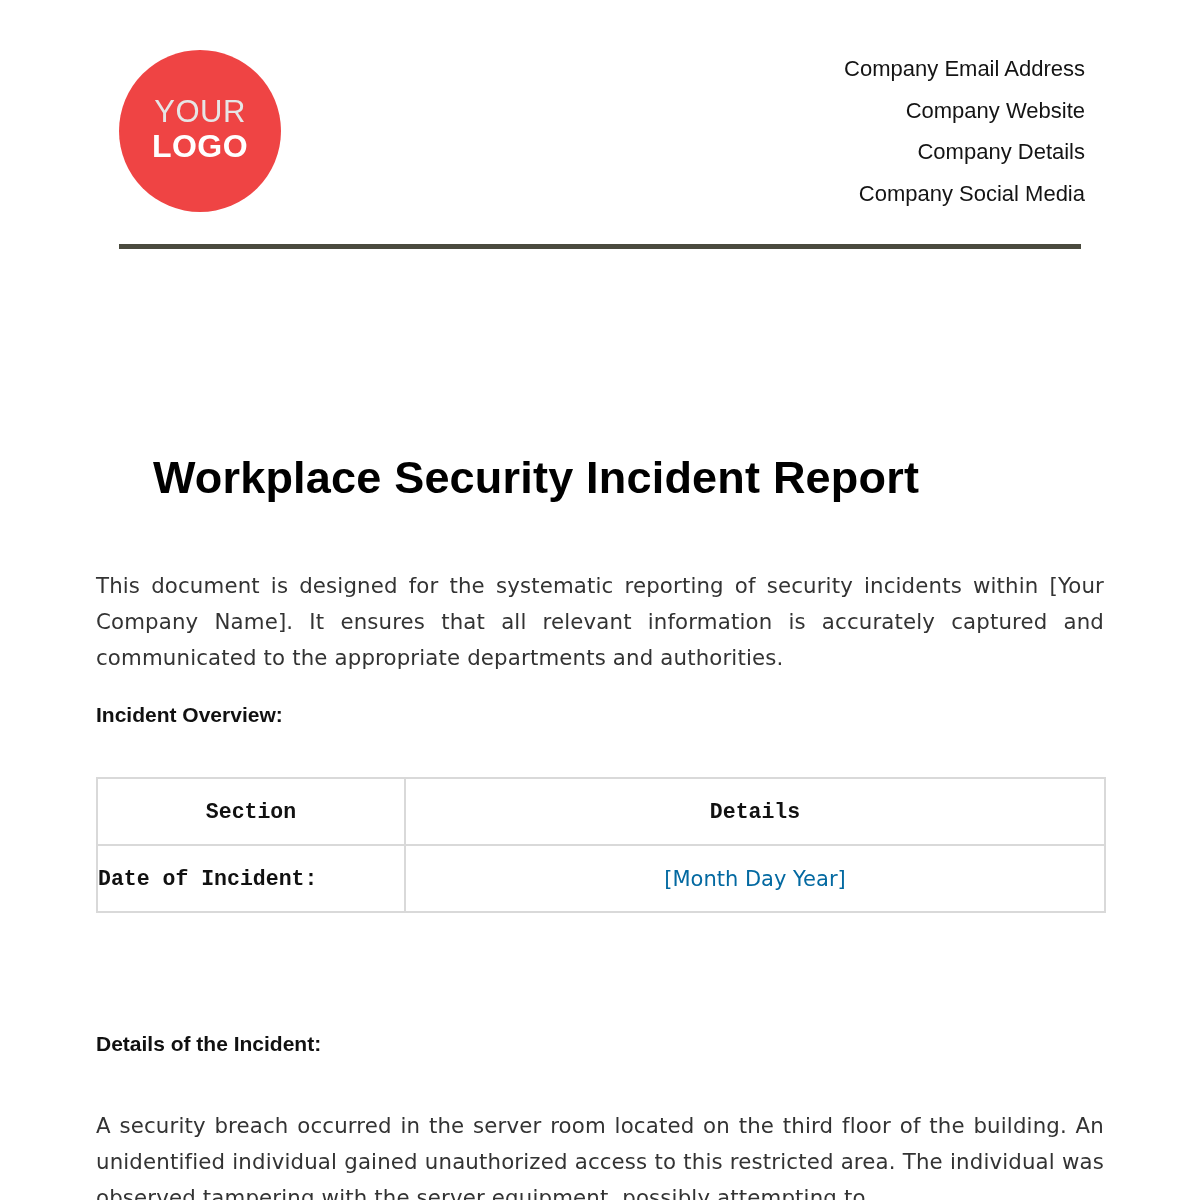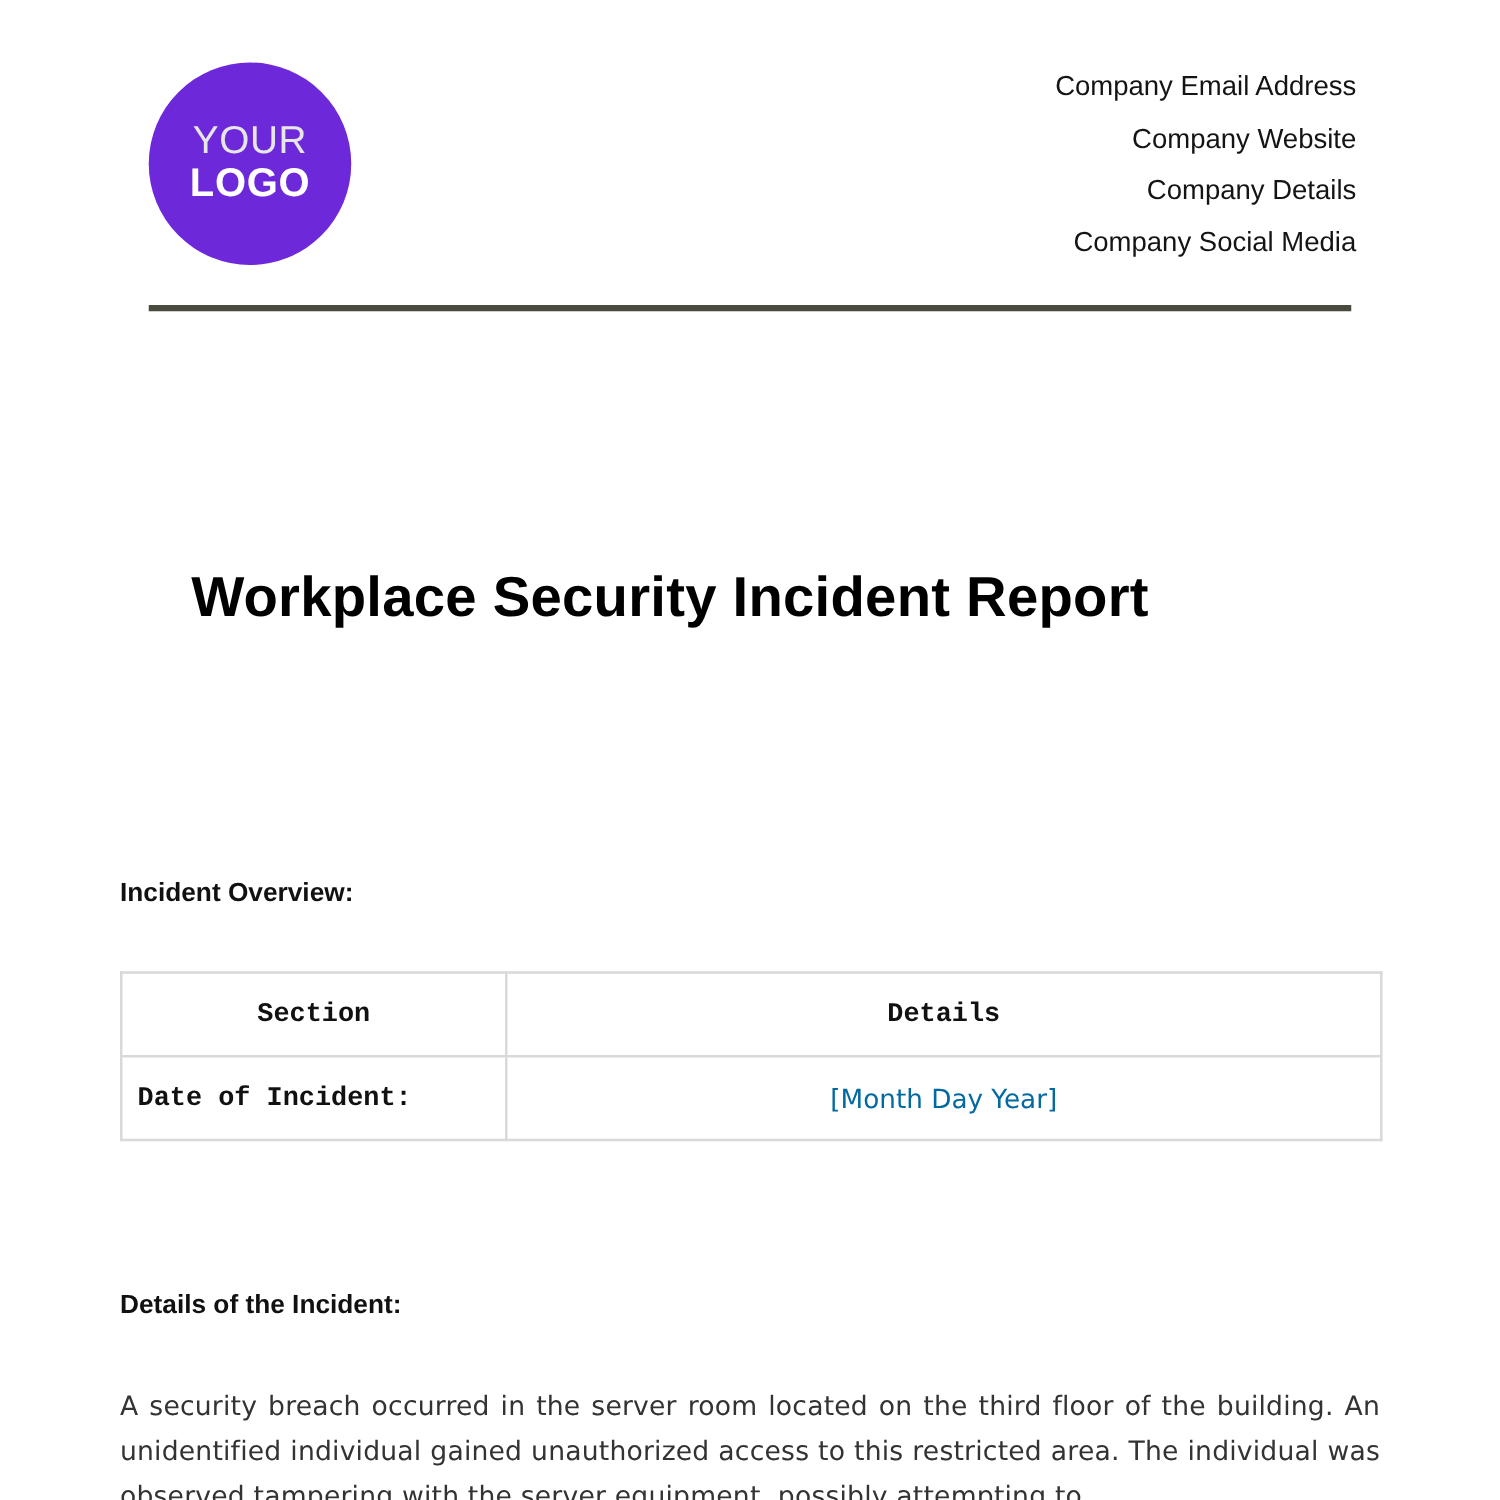--- a/index.html
+++ b/index.html
@@ -20,21 +20,21 @@
       height: 1200px;
     }
     
     .logo {
       position: absolute;
       left: 119px;
       top: 50px;
       width: 162px;
       height: 162px;
       border-radius: 50%;
-      background: #6d28d9;
+      background: #ef4444;
       display: flex;
       flex-direction: column;
       align-items: center;
       justify-content: center;
       color: #ffffff;
       line-height: 1;
       text-align: right;
     }
     .logo .logo-top {
       font-size: 31px;
@@ -123,21 +123,20 @@
     .overview-table col.c1 { width: 308px; }
     .overview-table col.c2 { width: 700px; }
     .overview-table th {
       font-weight: 700;
       color: #111111;
       text-align: center;
     }
     .overview-table td.sec {
       font-weight: 700;
       color: #111111;
-      padding-left: 12px;
       text-align: left;
       margin-top: 20px;
     }
     .overview-table td.val {
       text-align: center;
       color: #0369a1;
       font-family: "DejaVu Sans", "Liberation Sans", sans-serif;
       font-size: 21px;
     }
   </style>
@@ -155,20 +154,21 @@
     <div>Company Email Address</div>
     <div>Company Website</div>
     <div>Company Details</div>
     <div>Company Social Media</div>
   </div>
 
   <div class="header-rule"></div>
 
   <h1 class="title">Workplace Security Incident Report</h1>
 
+  <p class="para intro">This document is designed for the systematic reporting of security incidents within [Your Company Name]. It ensures that all relevant information is accurately captured and communicated to the appropriate departments and authorities.</p>
 
   <div class="label overview">Incident Overview:</div>
 
   <table class="overview-table">
     <colgroup>
         <col class="c1">
         <col class="c2">
       </colgroup>
     <tbody>
         <tr>

